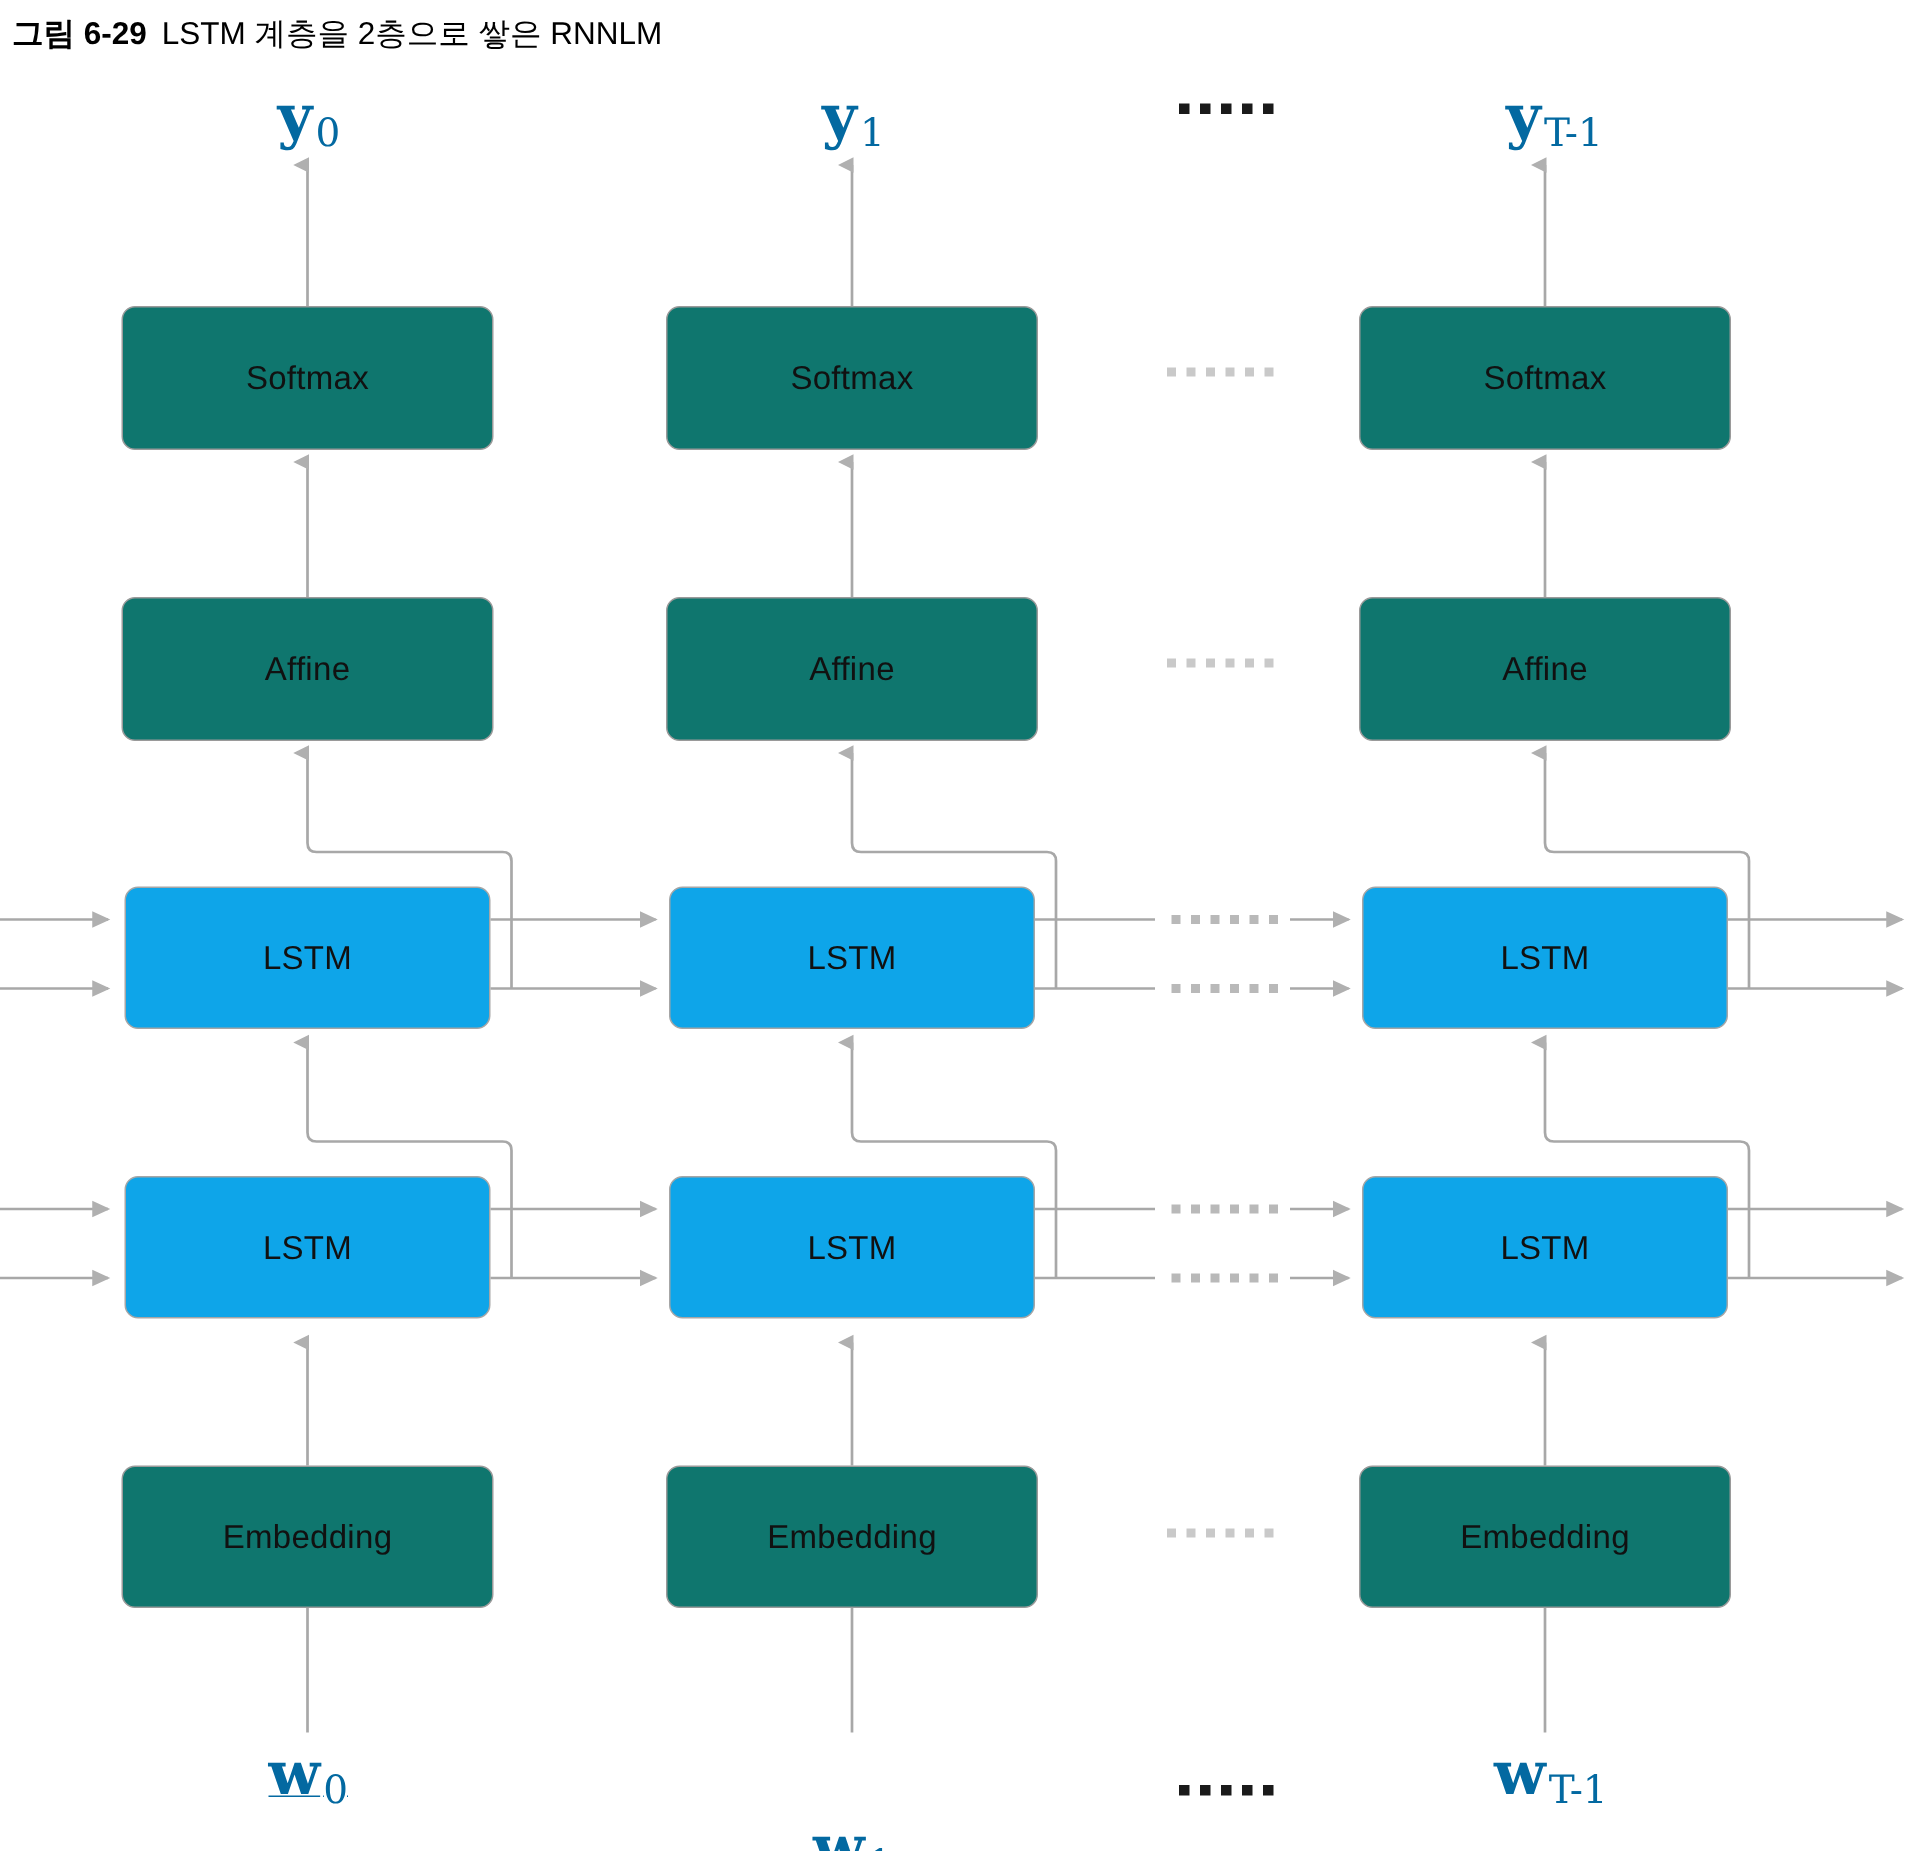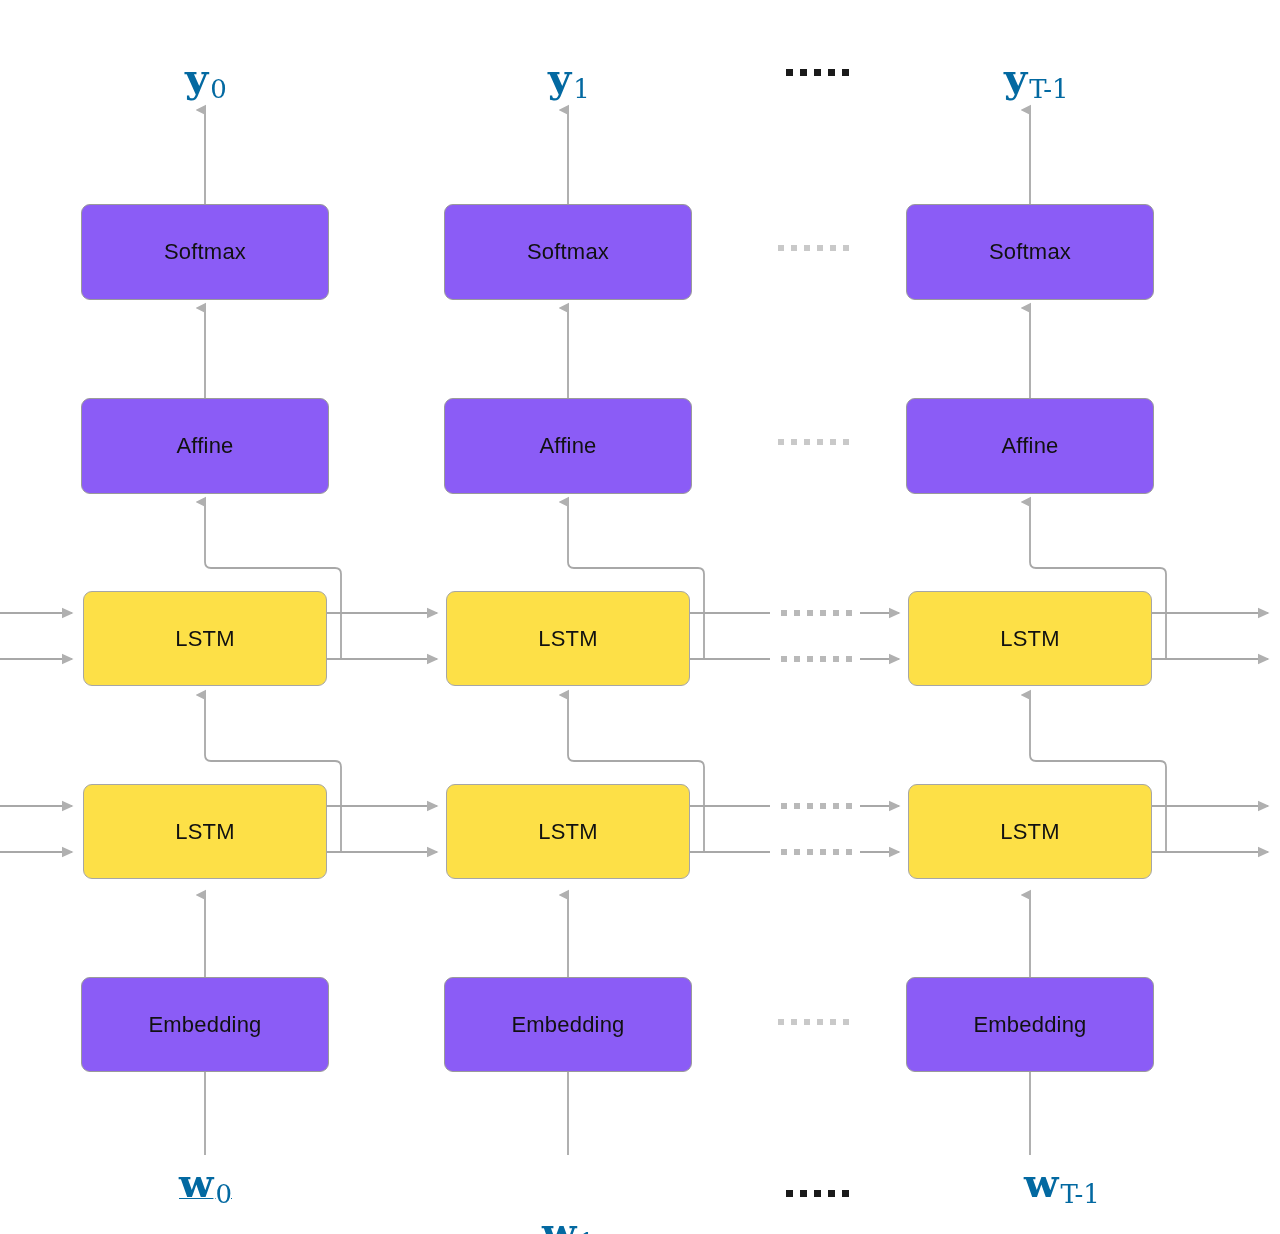--- a/index.html
+++ b/index.html
@@ -50,30 +50,30 @@
     height: 1234px;
     pointer-events: none;
   }
 
   
   .node-box {
     position: absolute;
     box-sizing: border-box;
     border: 1.4px solid #9a9a9a;
     border-radius: 9px;
-    background: #8b5cf6;
+    background: #0f766e;
     display: flex;
     align-items: center;
     justify-content: center;
     font-size: 22px;
     color: #111111;
     letter-spacing: 0.2px;
   }
   .node-box.tinted {
-    background: #fde047;
+    background: #0ea5e9;
     border-color: #a6a6a6;
   }
 
   
   .math-label {
     position: absolute;
     color: #0369a1;
     white-space: nowrap;
     font-family: "DejaVu Serif", serif;
     line-height: 1;
@@ -114,20 +114,23 @@
   }
   .ellipsis.mid i {
     background: #b9b9b9;
   }
 </style>
 </head>
 <body>
 
 <div id="figure-root">
 
+  <div id="figure-title">
+    <span class="fig-num">그림 6-29</span><span class="fig-cap">LSTM 계층을 2층으로 쌓은 RNNLM</span>
+  </div>
 
   <svg id="wire-layer" viewBox="0 0 1280 1234" width="1280" height="1234">
     <defs>
       <marker id="arrowUp" markerWidth="12" markerHeight="12" refX="6" refY="9.5" orient="auto" markerUnits="userSpaceOnUse">
         <path d="M6 0 L11.2 10.5 L0.8 10.5 Z" fill="#b0b0b0"></path>
       </marker>
       <marker id="arrowRight" markerWidth="13" markerHeight="13" refX="10.5" refY="6.5" orient="auto" markerUnits="userSpaceOnUse">
         <path d="M12 6.5 L0 12 L0 1 Z" fill="#b0b0b0"></path>
       </marker>
     </defs>
@@ -254,21 +257,21 @@
   <div class="math-label" style="left:1004px;top:58px;">
     <span class="mv">y</span><span class="sub">T-1</span>
   </div>
 
   <div class="math-label" style="left:179px;top:1163px;text-decoration:underline;">
     <span class="mv">w</span><span class="sub-plain">0</span>
   </div>
   <div class="math-label" style="left:542px;top:1212px;">
     <span class="mv">w</span><span class="sub-plain">1</span>
   </div>
-  <div class="math-label" style="left:996px;top:1163px;margin-left:28px;">
+  <div class="math-label" style="left:996px;top:1163px;">
     <span class="mv">w</span><span class="sub">T-1</span>
   </div>
 
   <div class="ellipsis dark" style="left:786px;top:69px;">
     <i></i>
       <i></i>
       <i></i>
       <i></i>
       <i></i>
   </div>

